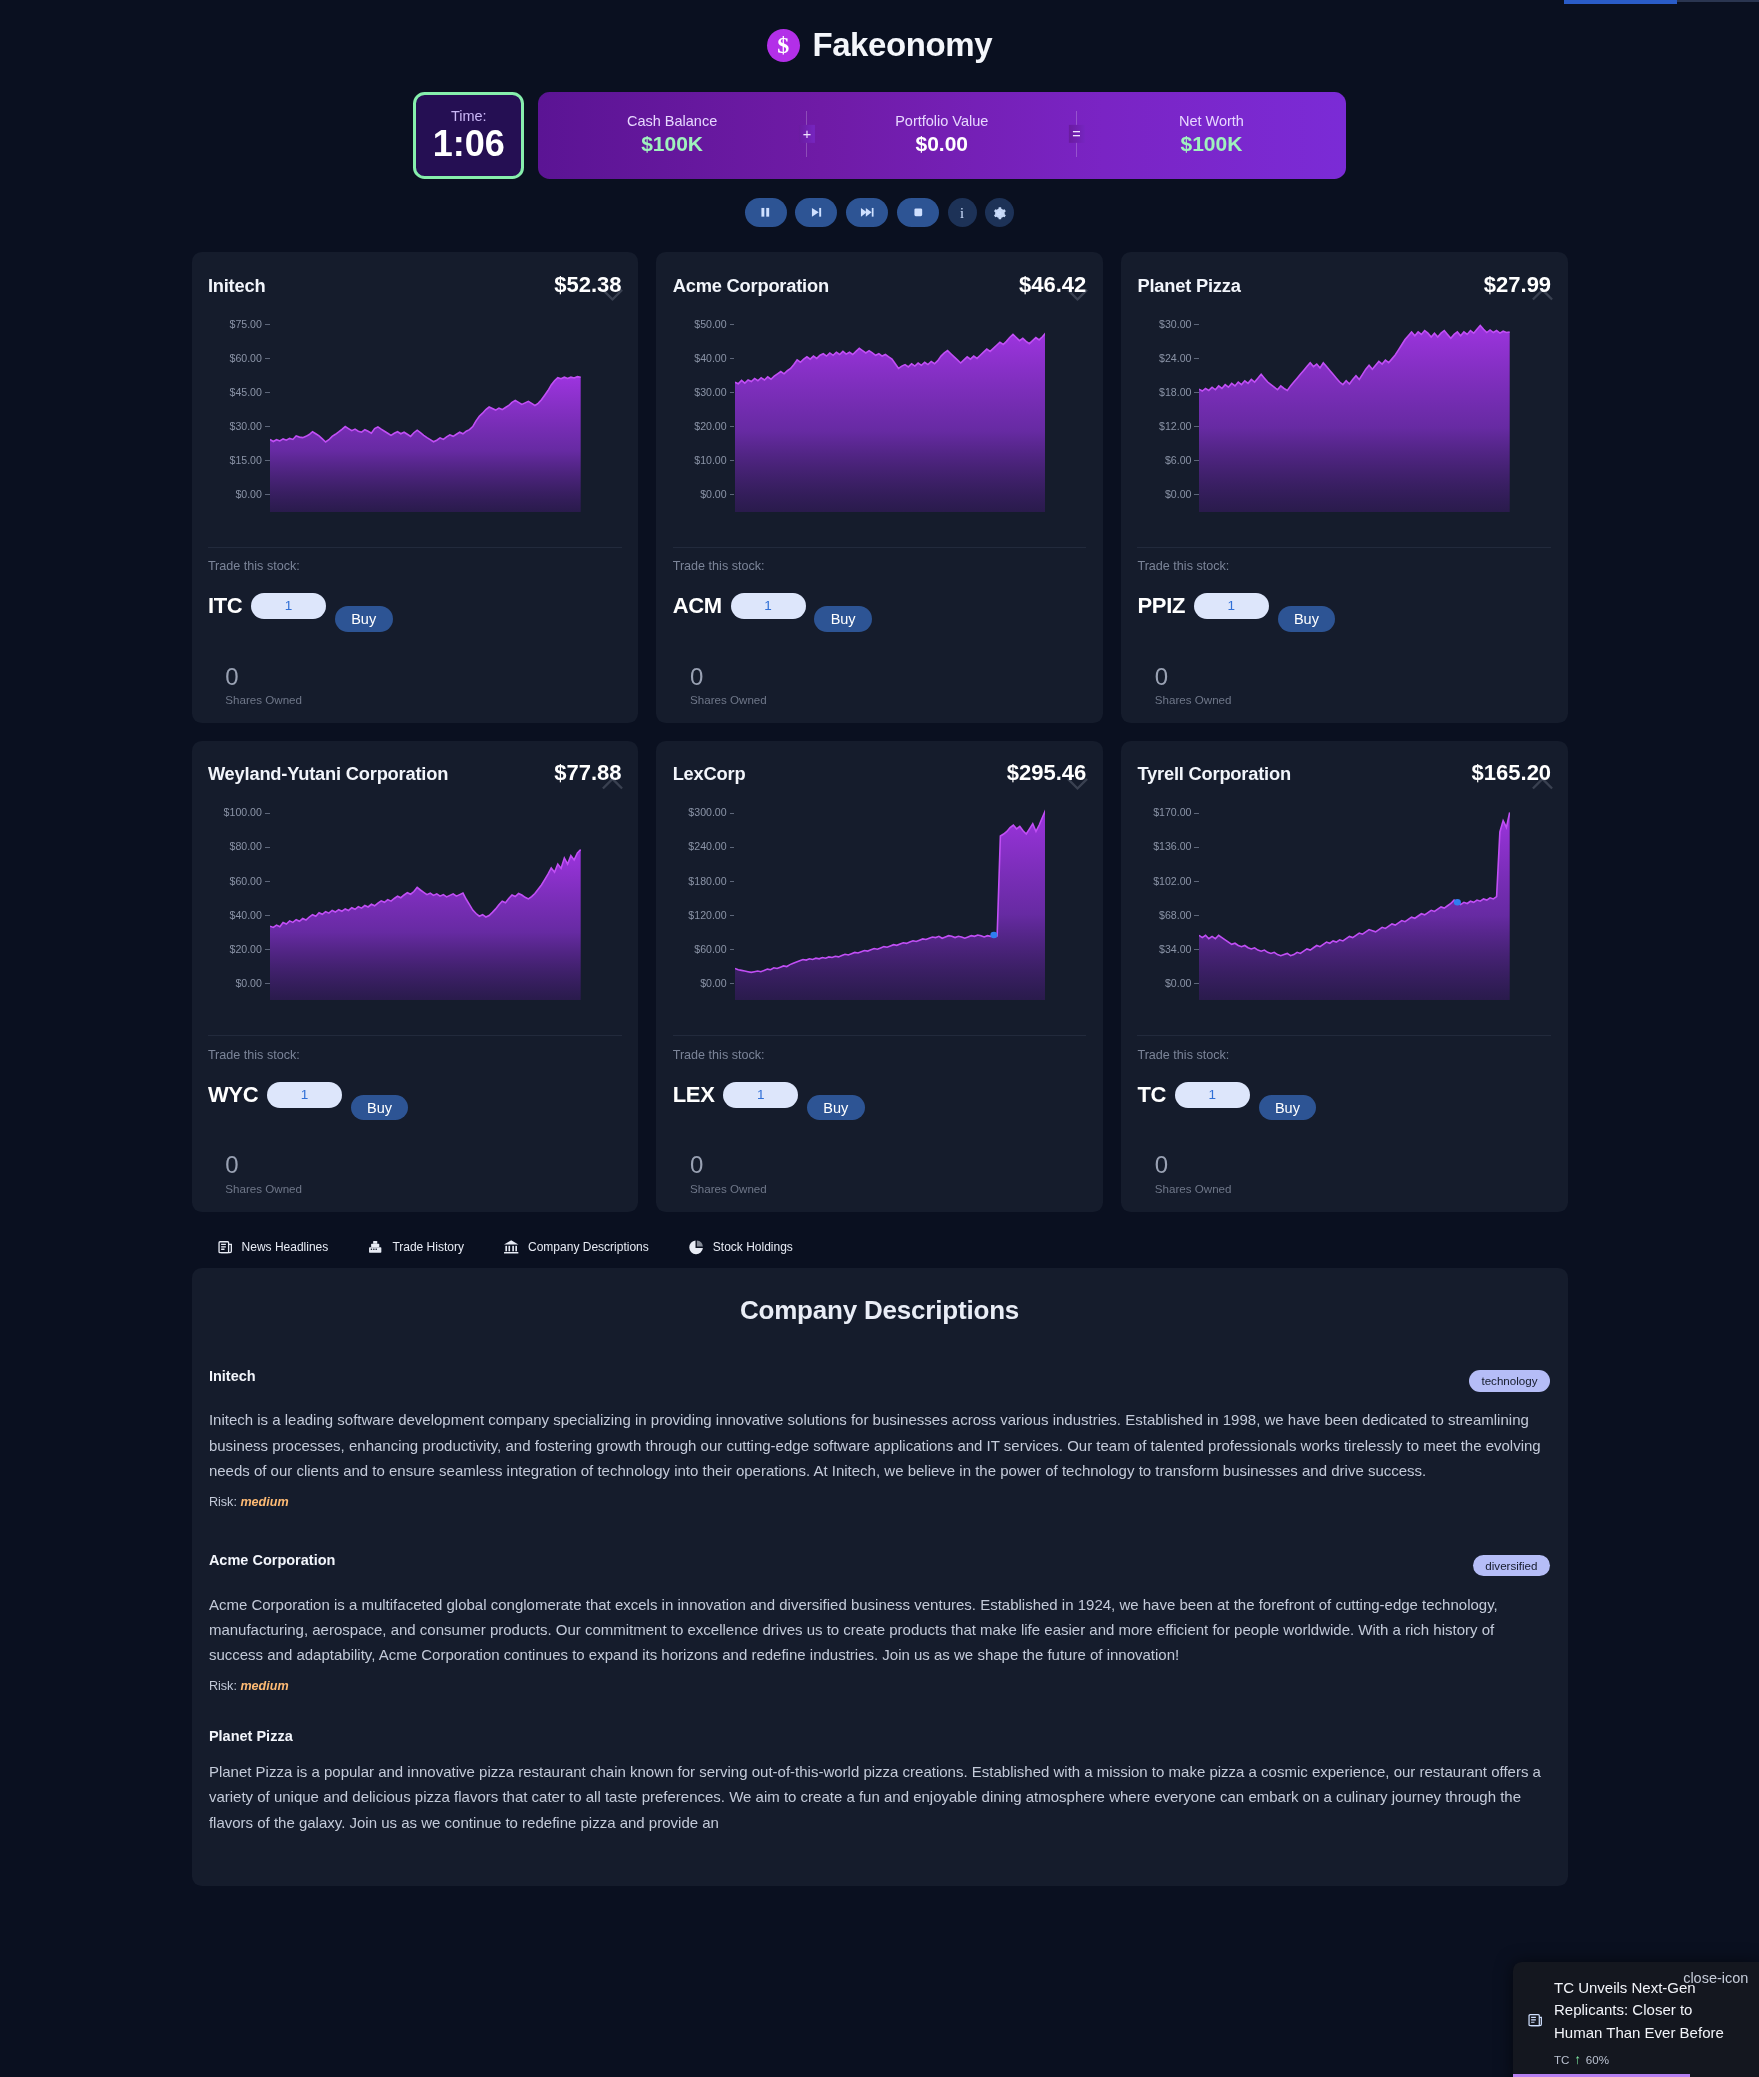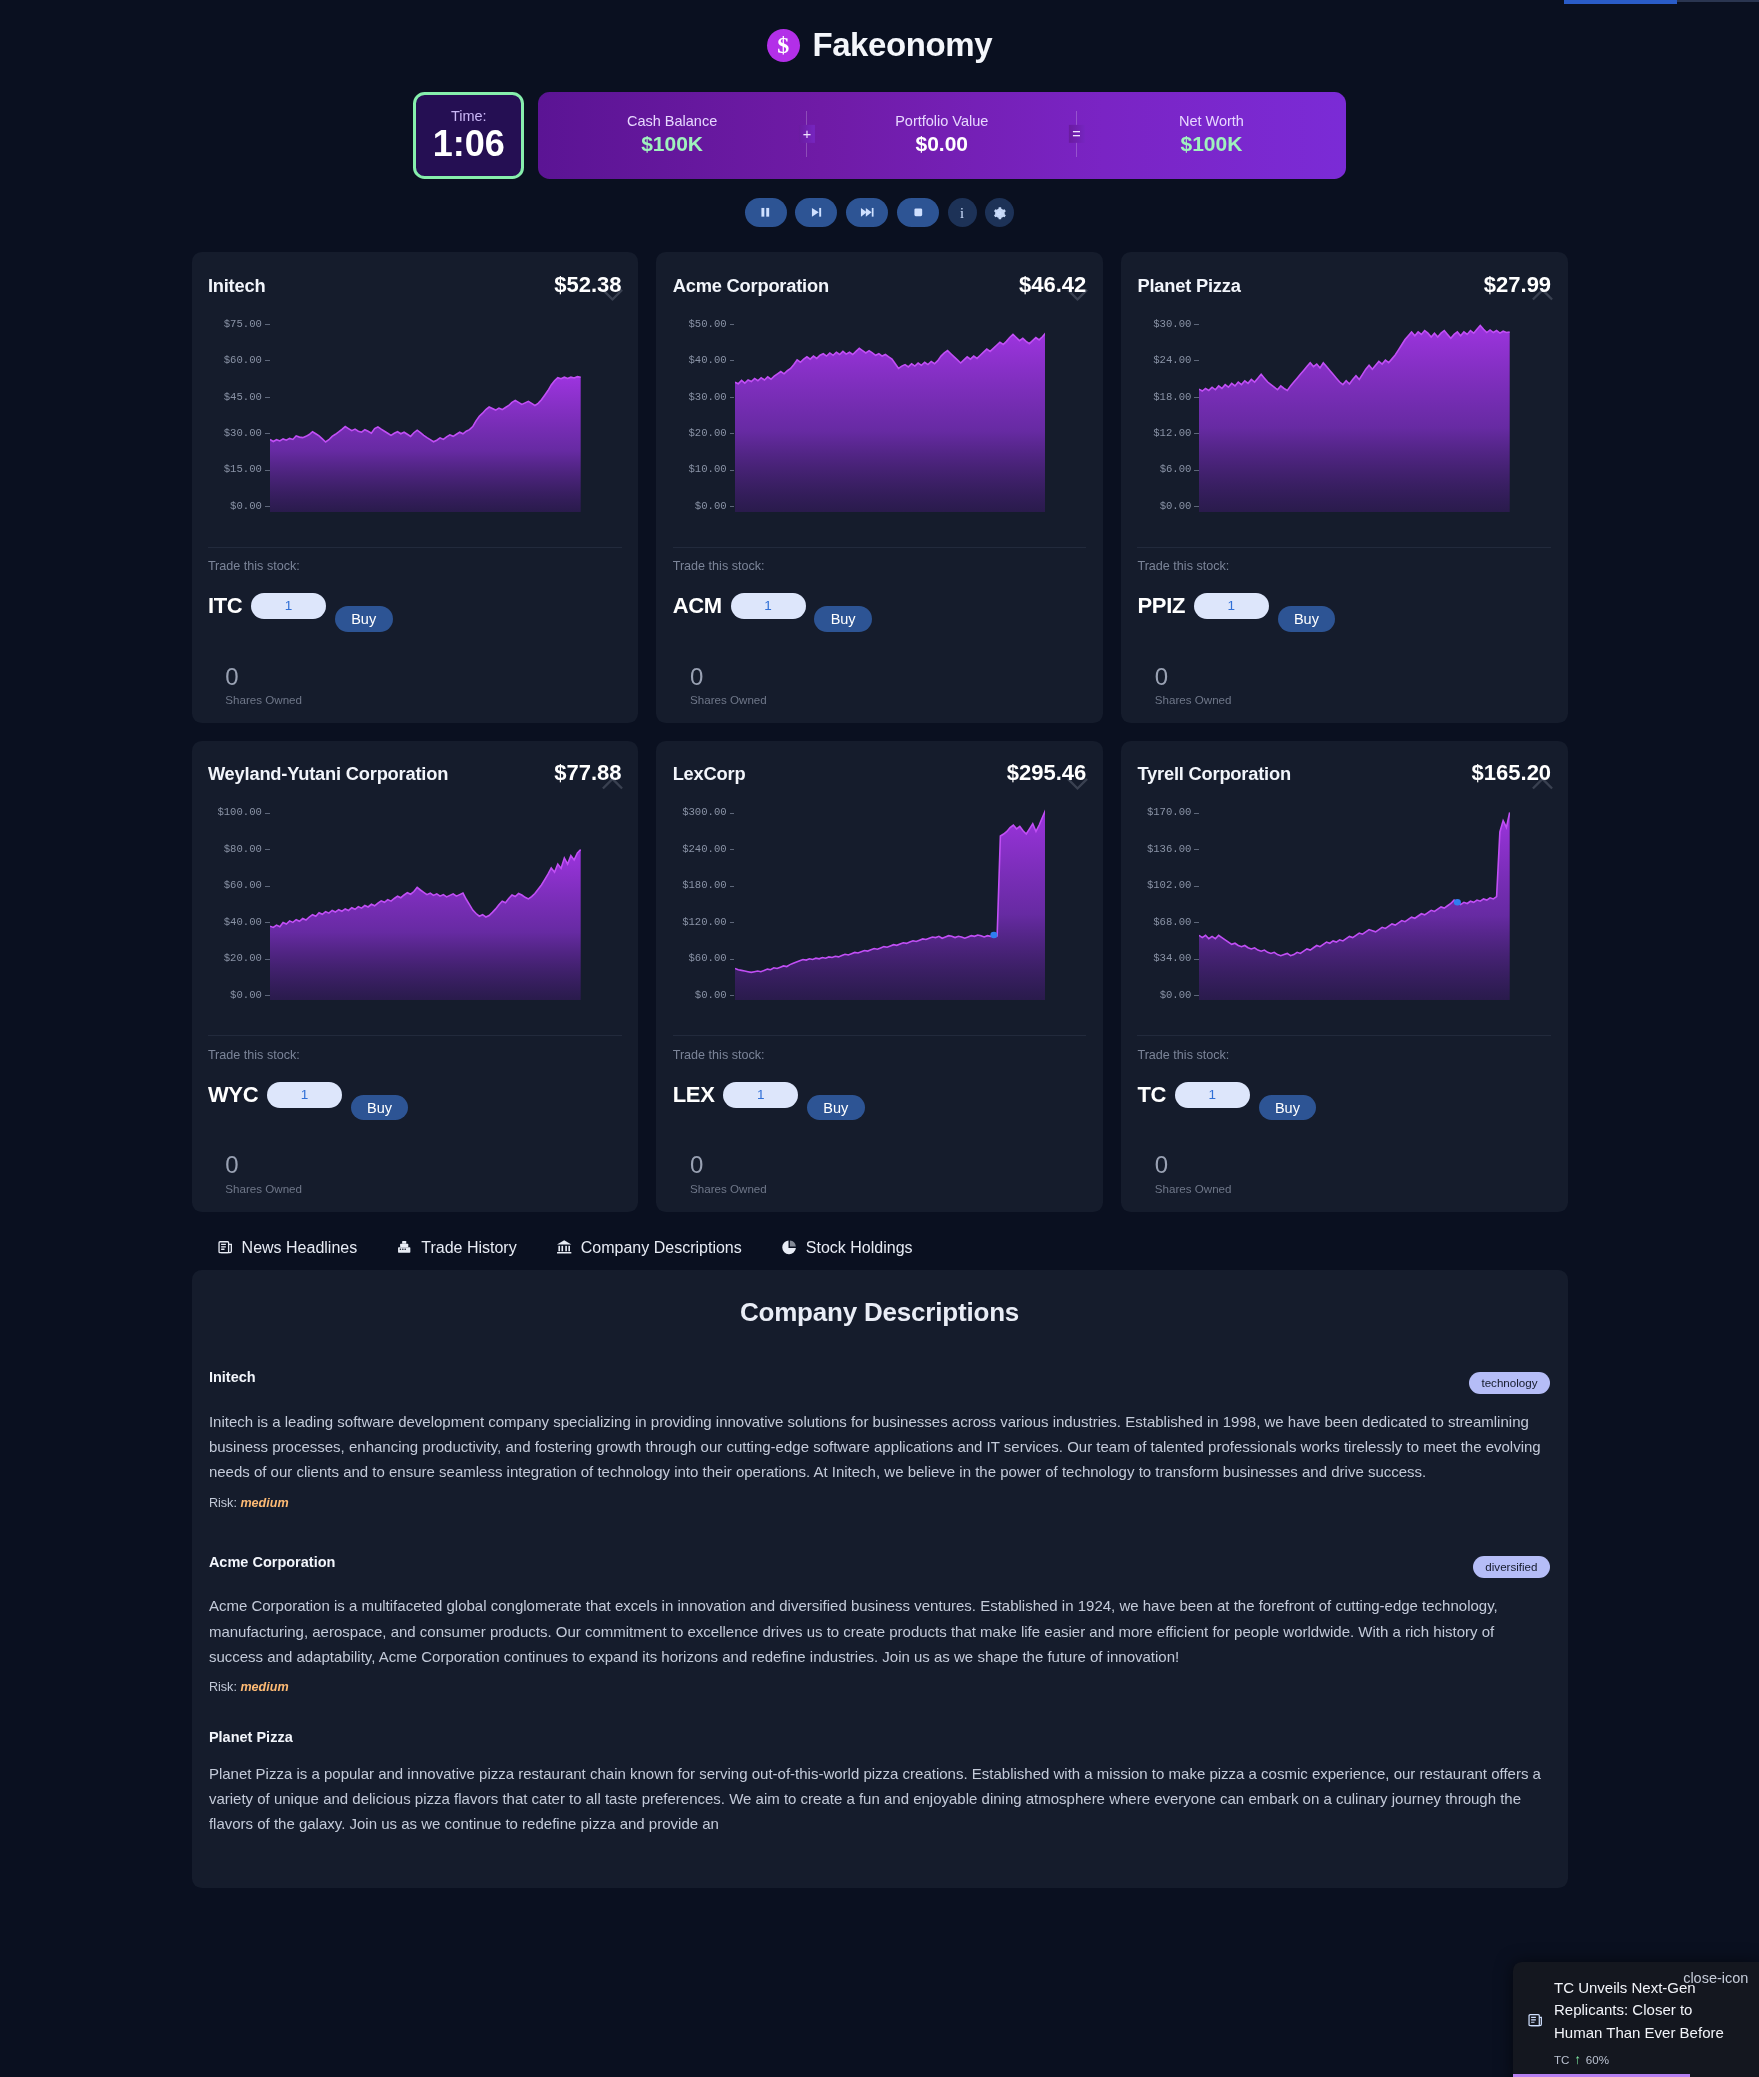--- a/index.html
+++ b/index.html
@@ -103,23 +103,23 @@
   }
   .card-head { display: flex; align-items: baseline; justify-content: space-between; }
   .card-name { color: #f2f5fb; font-size: 18.3px; font-weight: bold; letter-spacing: -0.2px; }
   .card-price { color: #ffffff; font-size: 22px; font-weight: bold; }
   .trend-arrow {
     position: absolute; right: 13.5px; top: 35px; width: 23px; height: 15.4px; opacity: .20;
   }
 
   .chart-zone { position: relative; height: 193px; margin-top: 21px; }
   .y-labels {
-    position: absolute; left: 0; top: 0; bottom: 0; width: 54px;
+    position: absolute; left: 0; top: 0; bottom: 12px; width: 54px;
     display: flex; flex-direction: column; justify-content: space-between;
-    align-items: flex-end; padding: 0; font-family: Liberation Mono, monospace;
+    align-items: flex-end; padding: 0;
   }
   .y-lab { color: #8a93a6; font-size: 10.6px; line-height: 1; position: relative; }
   .y-lab::after {
     content: ""; position: absolute; right: -7.7px; top: 50%;
     width: 4.8px; height: 1px; background: #6b7near; background: #5d6679;
   }
   .plot { position: absolute; left: 62px; right: 41px; top: 0; bottom: 0; }
   .plot svg { width: 100%; height: 100%; display: block; }
 
   .divider { height: 1px; background: #222a3c; margin: 35px 0 0; }
@@ -141,21 +141,21 @@
   .shares-block { margin-top: 33px; padding-left: 17.4px; }
   .shares-count { color: #99a1b3; font-size: 24px; line-height: 1; }
   .shares-text { color: #6f7789; font-size: 11.6px; margin-top: 4.8px; }
 
   
   .tabs {
     width: 1376px; margin: 27px auto 0;
     display: flex; align-items: center; gap: 39px; padding-left: 25px;
   }
   .tab { display: flex; align-items: center; gap: 8.7px; cursor: pointer; }
-  .tab-label { color: #e8ecf5; font-size: 16px; }
+  .tab-label { color: #e8ecf5; font-size: 12px; }
   .tab-icon { width: 16.4px; height: 16.4px; color: #e8ecf5; display: flex; align-items: center; }
 
   
   .panel {
     width: 1376px; margin: 13.5px auto 0; background: #151c2c;
     border-radius: 9.7px; padding: 27px 17.4px 9.7px; min-height: 618px;
   }
   .panel-title {
     text-align: center; color: #e9edf6; font-size: 26px; font-weight: bold;
     margin-bottom: 33px; letter-spacing: -0.2px;

